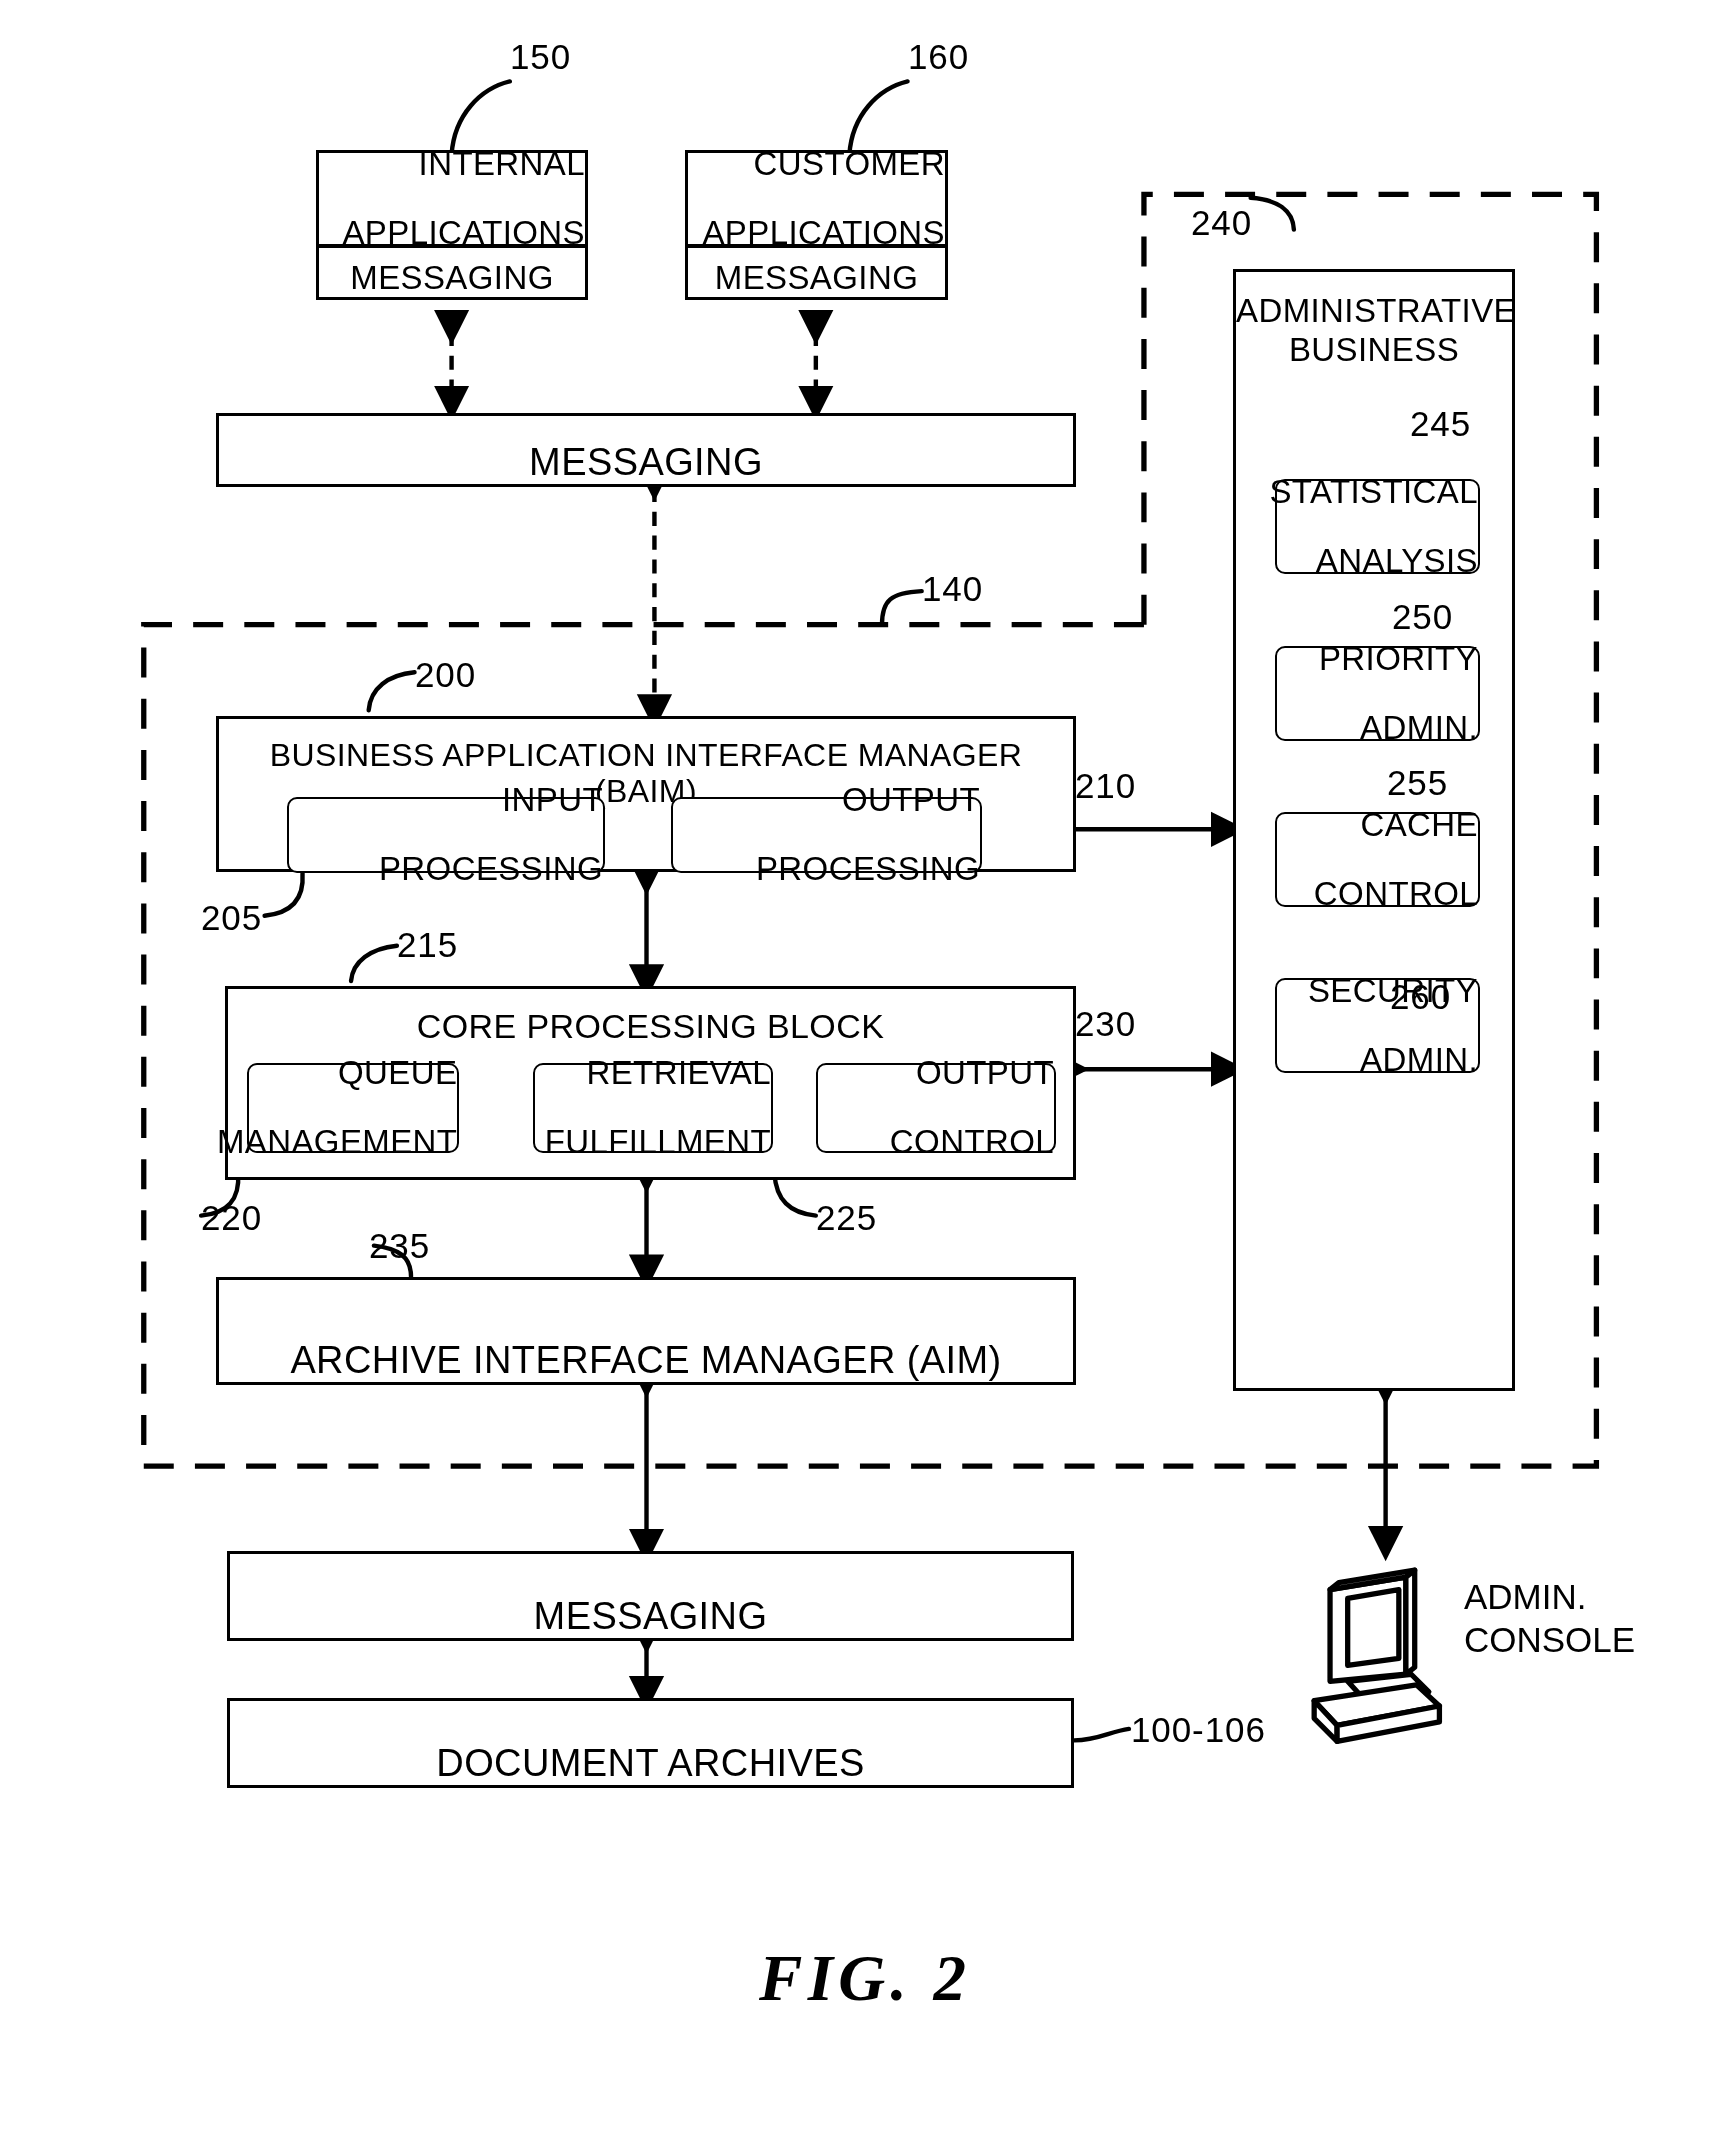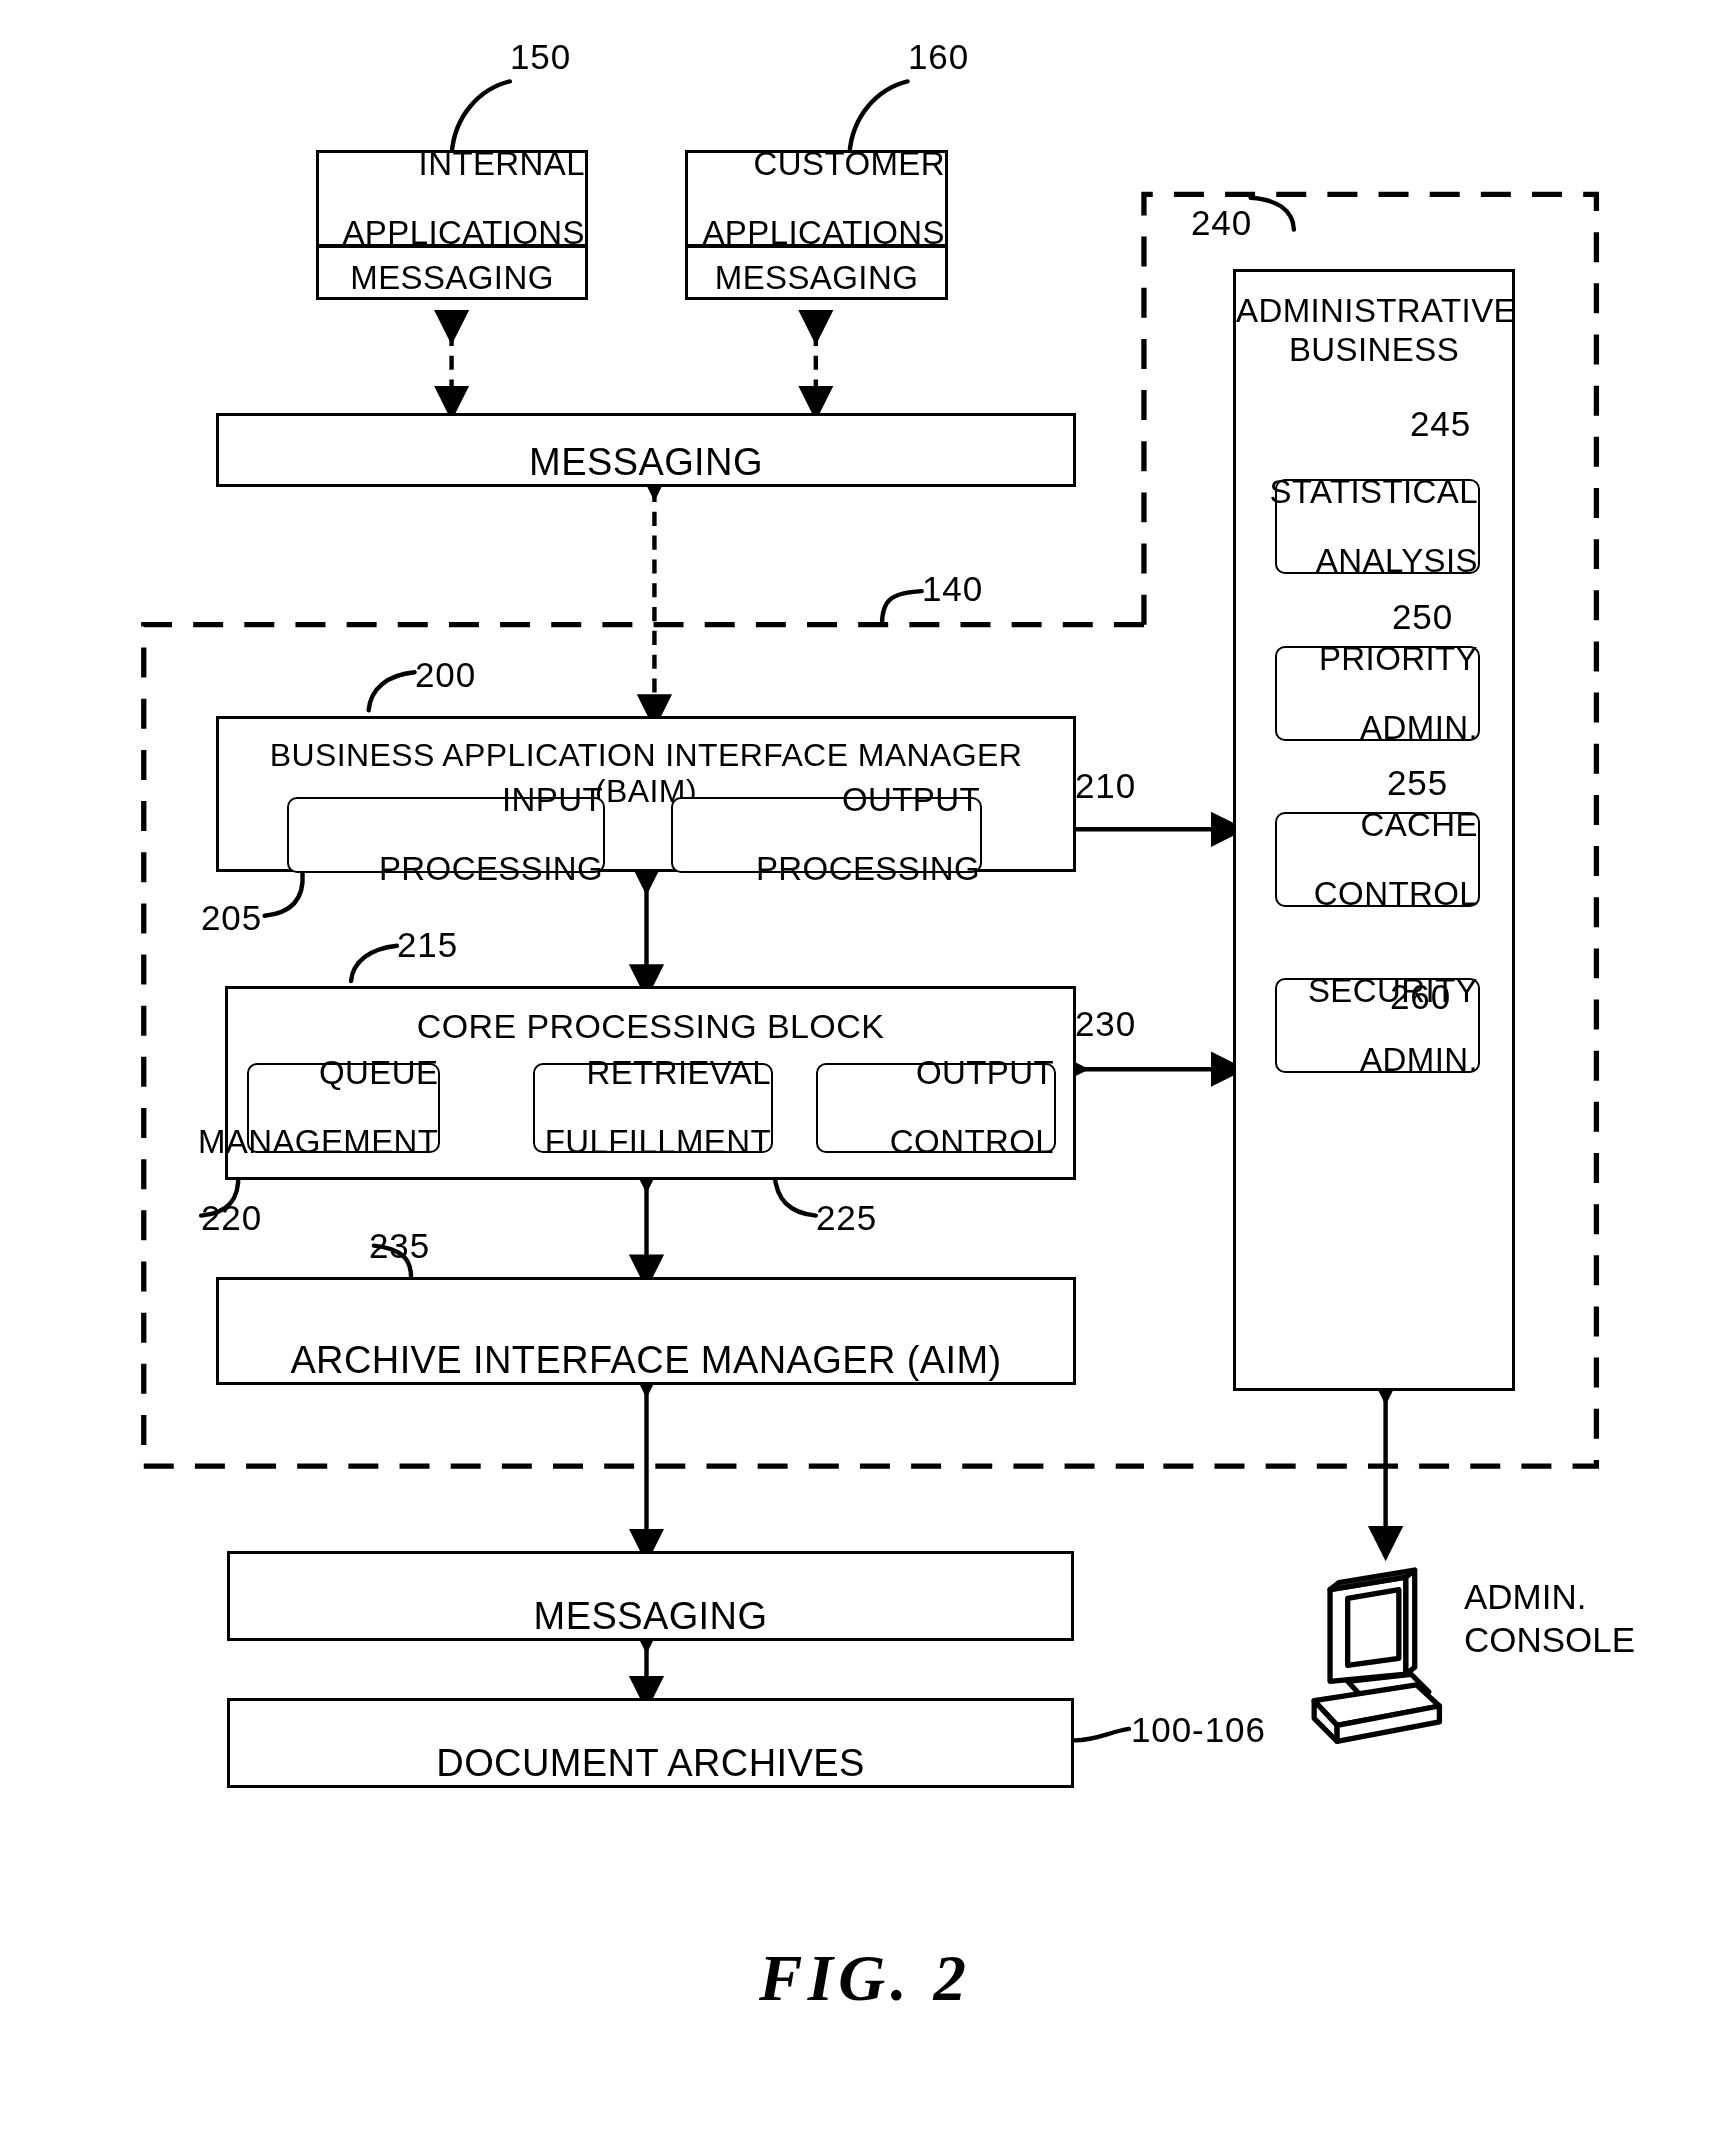--- a/index.html
+++ b/index.html
@@ -162,21 +162,21 @@
       <div class="t-md">PROCESSING</div>
     </div>
   </div>
   <div class="lbl" style="left:415px;top:655px;">200</div>
   <div class="lbl" style="left:1075px;top:766px;">210</div>
   <div class="lbl" style="left:201px;top:898px;">205</div>
 
   <div class="box" style="left:225px;top:986px;width:851px;height:194px;display:block;">
     <div class="t-lg" style="position:absolute;left:0;right:0;top:17.6px;text-align:center;font-size:34px;">CORE  PROCESSING  BLOCK</div>
 
-    <div class="box thin stack" style="left:19.4px;top:74px;width:193px;height:90px;">
+    <div class="box thin stack" style="left:19.4px;top:74px;width:212px;height:90px;">
       <div class="t-md">QUEUE</div>
       <div class="t-md">MANAGEMENT</div>
     </div>
 
     <div class="box thin stack" style="left:305px;top:74px;width:240px;height:90px;">
       <div class="t-md">RETRIEVAL</div>
       <div class="t-md">FULFILLMENT</div>
     </div>
 
     <div class="box thin stack" style="left:588px;top:74px;width:240px;height:90px;">

